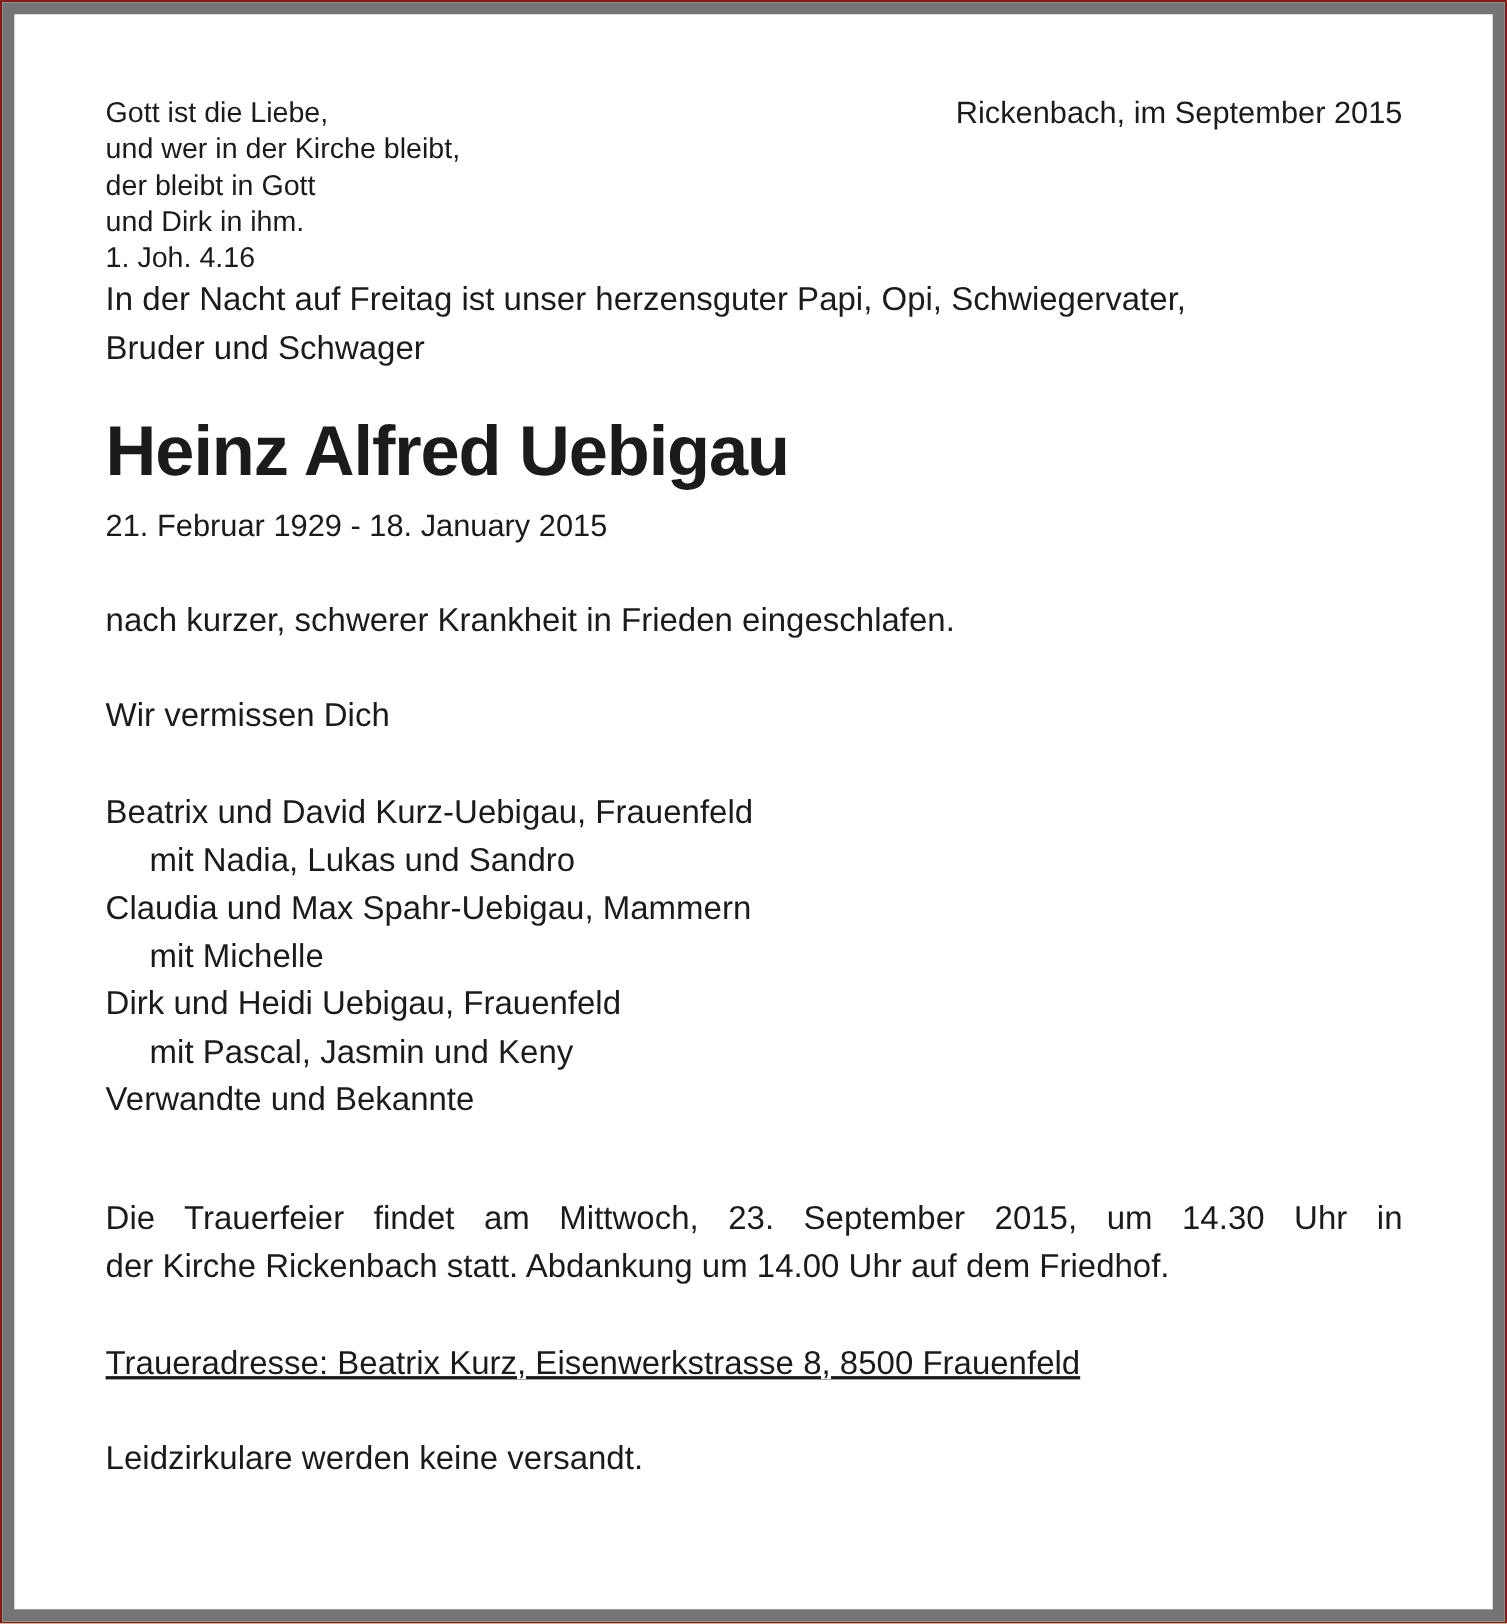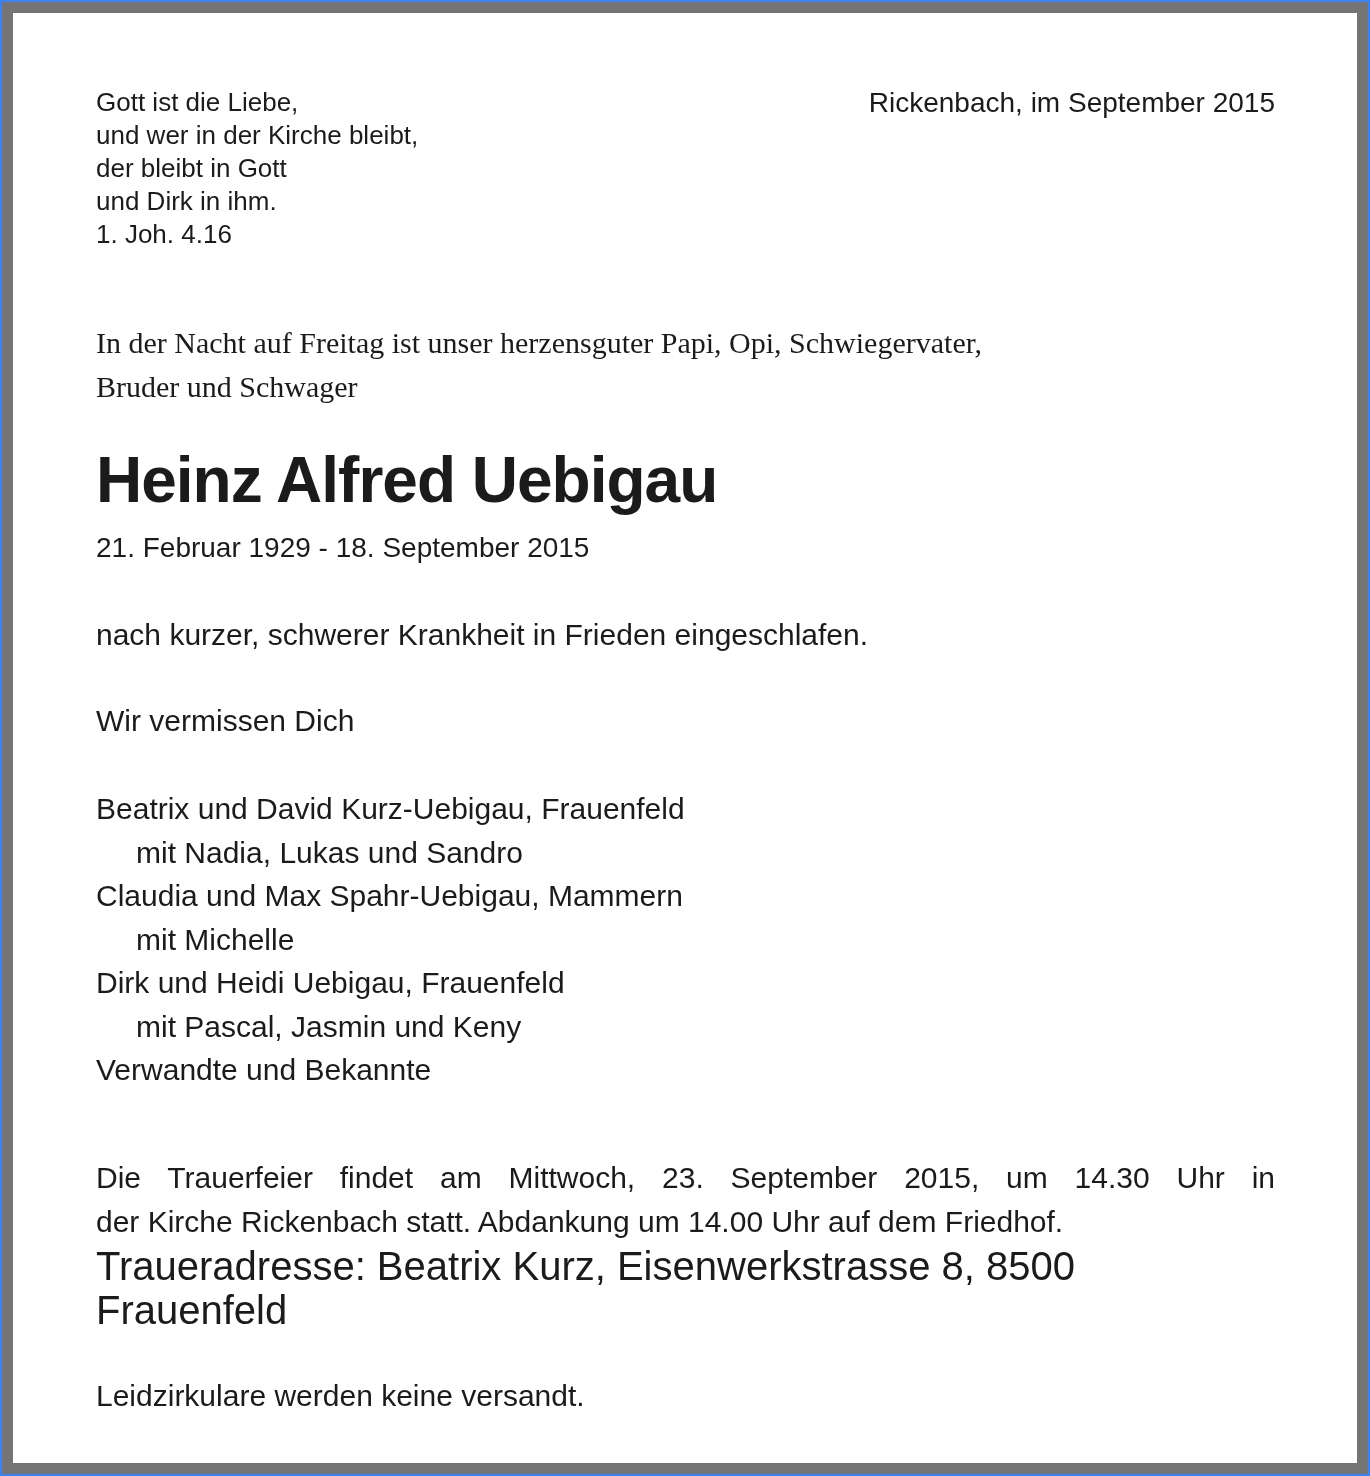--- a/index.html
+++ b/index.html
@@ -4,21 +4,21 @@
 <style>
   html, body {
     margin: 0;
     padding: 0;
     background: #ffffff;
   }
   .sheet {
     width: 1370px;
     height: 1476px;
     box-sizing: border-box;
-    border: 2px solid #3b82f6;
+    border: 2px solid #7f1d1d;
     background: #bef264;
   }
   .sheet-inner {
     width: 100%;
     height: 100%;
     box-sizing: border-box;
     border: 11px solid #747474;
     background: #ffffff;
     padding: 73px 82px 0 83px;
     font-family: "Liberation Sans", sans-serif;
@@ -33,24 +33,22 @@
   .quote-block {
     font-size: 26px;
     line-height: 33px;
   }
   .date-line {
     font-size: 28px;
     line-height: 33px;
     white-space: nowrap;
   }
   .intro {
-    margin-top: 70px;
     font-size: 30px;
     line-height: 44px;
-    font-family: Liberation Serif, serif;
   }
   .deceased-name {
     margin-top: 36px;
     font-size: 64px;
     line-height: 70px;
     font-weight: bold;
     letter-spacing: -1px;
   }
   .life-dates {
     margin-top: 16px;
@@ -78,22 +76,24 @@
   .funeral-info {
     margin-top: 64px;
     font-size: 30px;
     line-height: 44px;
   }
   .funeral-line-justified {
     text-align: justify;
     text-align-last: justify;
   }
   .mourning-address {
-    font-size: 40px;
+    margin-top: 44px;
+    font-size: 30px;
     line-height: 44px;
+    text-decoration: underline;
   }
   .circulars-note {
     margin-top: 42px;
     font-size: 30px;
     line-height: 44px;
   }
 </style>
 </head>
 <body>
 
@@ -111,21 +111,21 @@
       <div class="date-line">Rickenbach, im September 2015</div>
     </div>
 
     <div class="intro">
       <div>In der Nacht auf Freitag ist unser herzensguter Papi, Opi, Schwiegervater,</div>
       <div>Bruder und Schwager</div>
     </div>
 
     <div class="deceased-name">Heinz Alfred Uebigau</div>
 
-    <div class="life-dates">21. Februar 1929 - 18. September 2015</div>
+    <div class="life-dates">21. Februar 1929 - 18. January 2015</div>
 
     <div class="death-line">nach kurzer, schwerer Krankheit in Frieden eingeschlafen.</div>
 
     <div class="missing-line">Wir vermissen Dich</div>
 
     <div class="mourners">
       <div class="mourner-line">Beatrix und David Kurz-Uebigau, Frauenfeld</div>
       <div class="mourner-line indent">mit Nadia, Lukas und Sandro</div>
       <div class="mourner-line">Claudia und Max Spahr-Uebigau, Mammern</div>
       <div class="mourner-line indent">mit Michelle</div>

